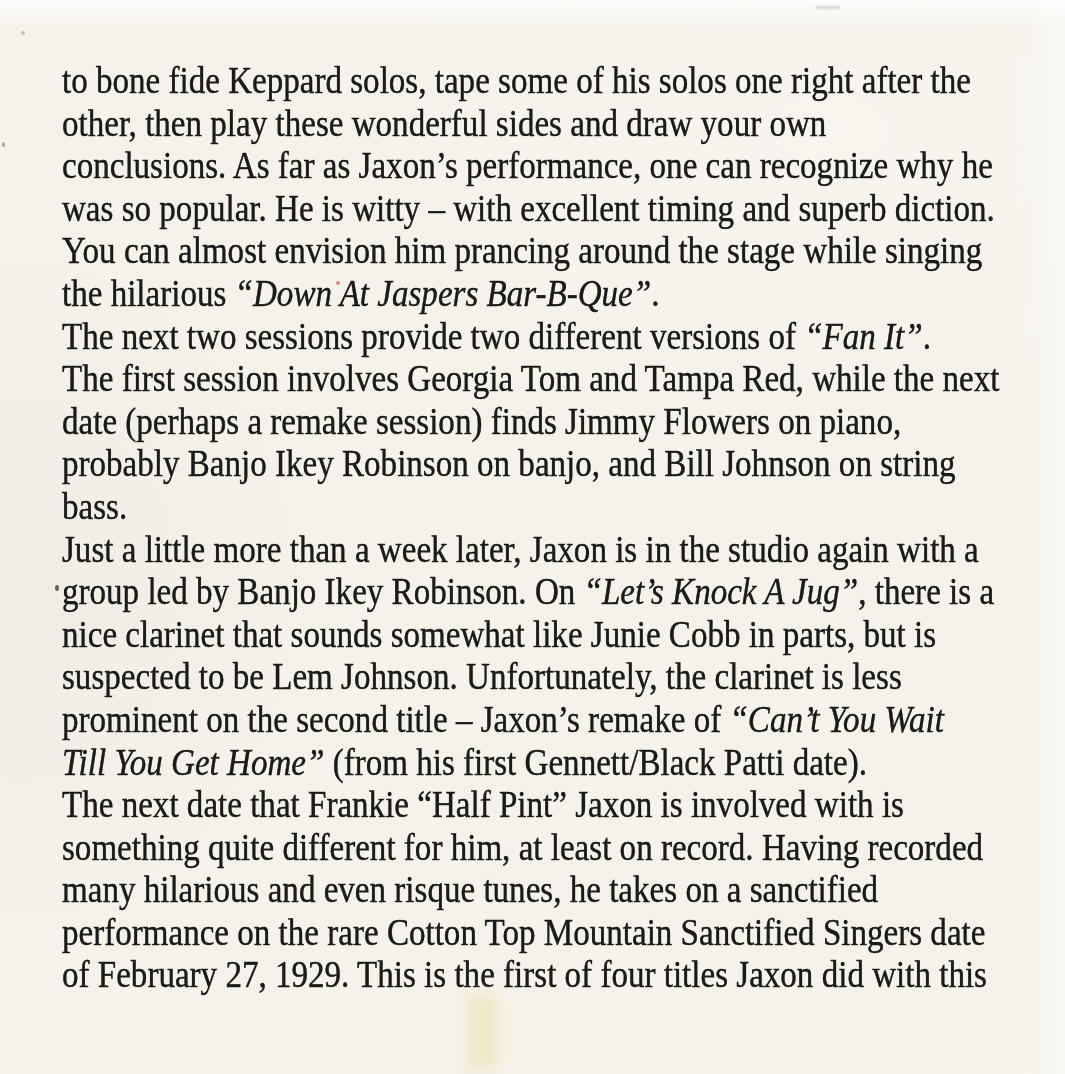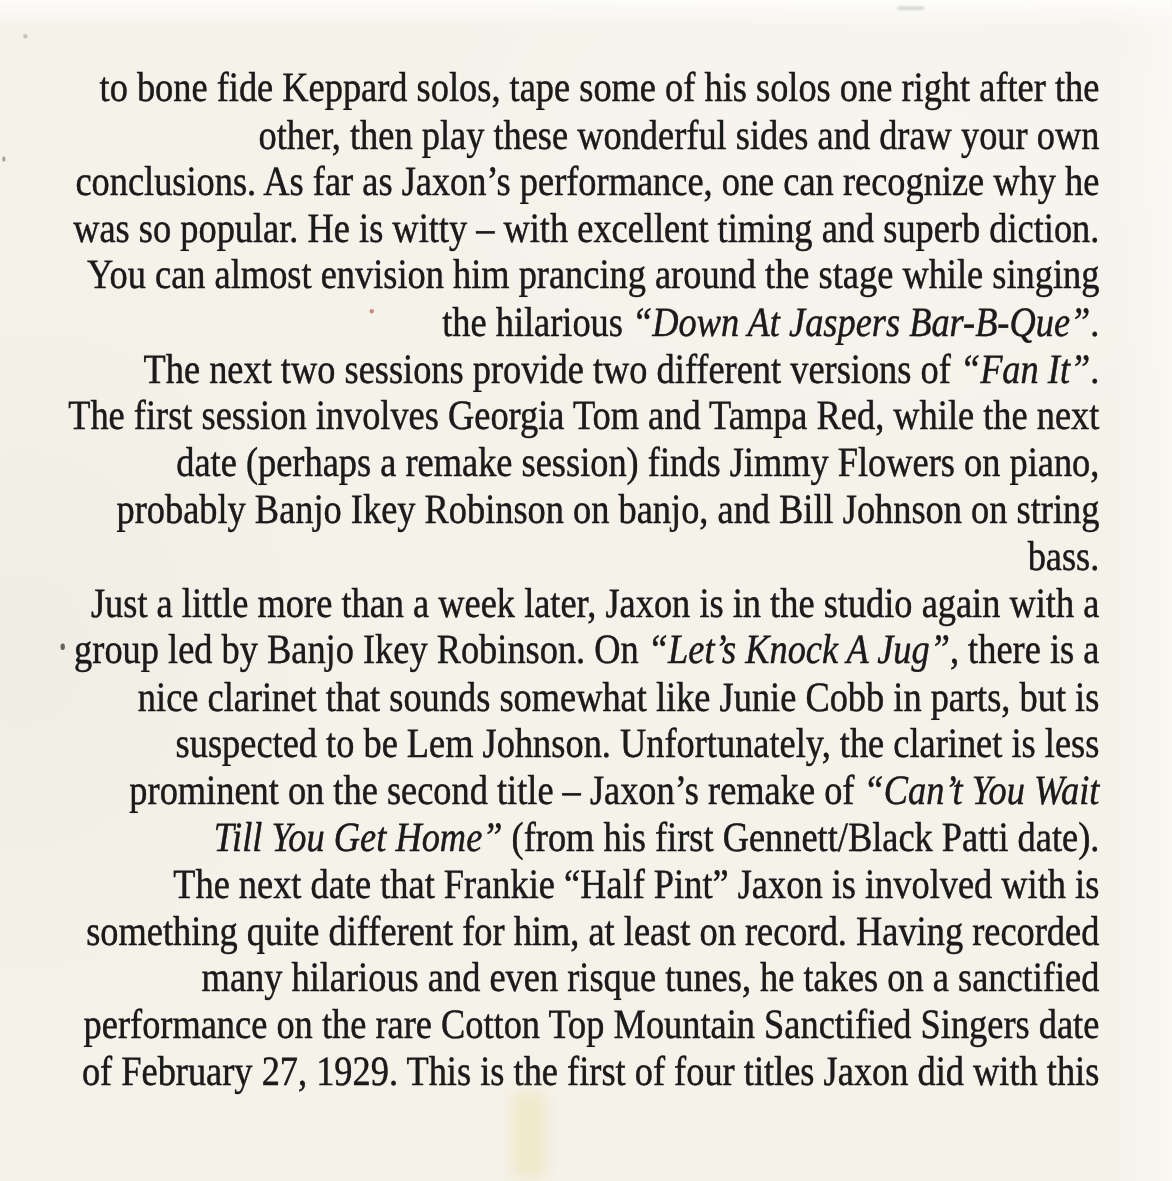--- a/index.html
+++ b/index.html
@@ -13,21 +13,20 @@
     position: relative;
     width: 1065px;
     height: 1074px;
     background-color: #f5f2ea;
     
     background-image:
       linear-gradient(180deg, rgba(255,255,255,0.75) 0%, rgba(255,255,255,0.0) 2.5%),
       linear-gradient(270deg, rgba(255,255,255,0.40) 0%, rgba(255,255,255,0.0) 5%),
       radial-gradient(ellipse 700px 420px at 78% 12%, rgba(255,255,255,0.22), rgba(255,255,255,0) 70%),
       radial-gradient(ellipse 500px 600px at 2% 55%, rgba(205,198,180,0.12), rgba(255,255,255,0) 60%);
-    text-align: right;
   }
   .page-text {
     position: absolute;
     left: 62px;
     top: 59px;
     font-family: "Liberation Serif", "DejaVu Serif", serif;
     font-size: 38px;
     line-height: 42.6px;
     color: #1b1b1b;
     transform: scaleX(0.87);

